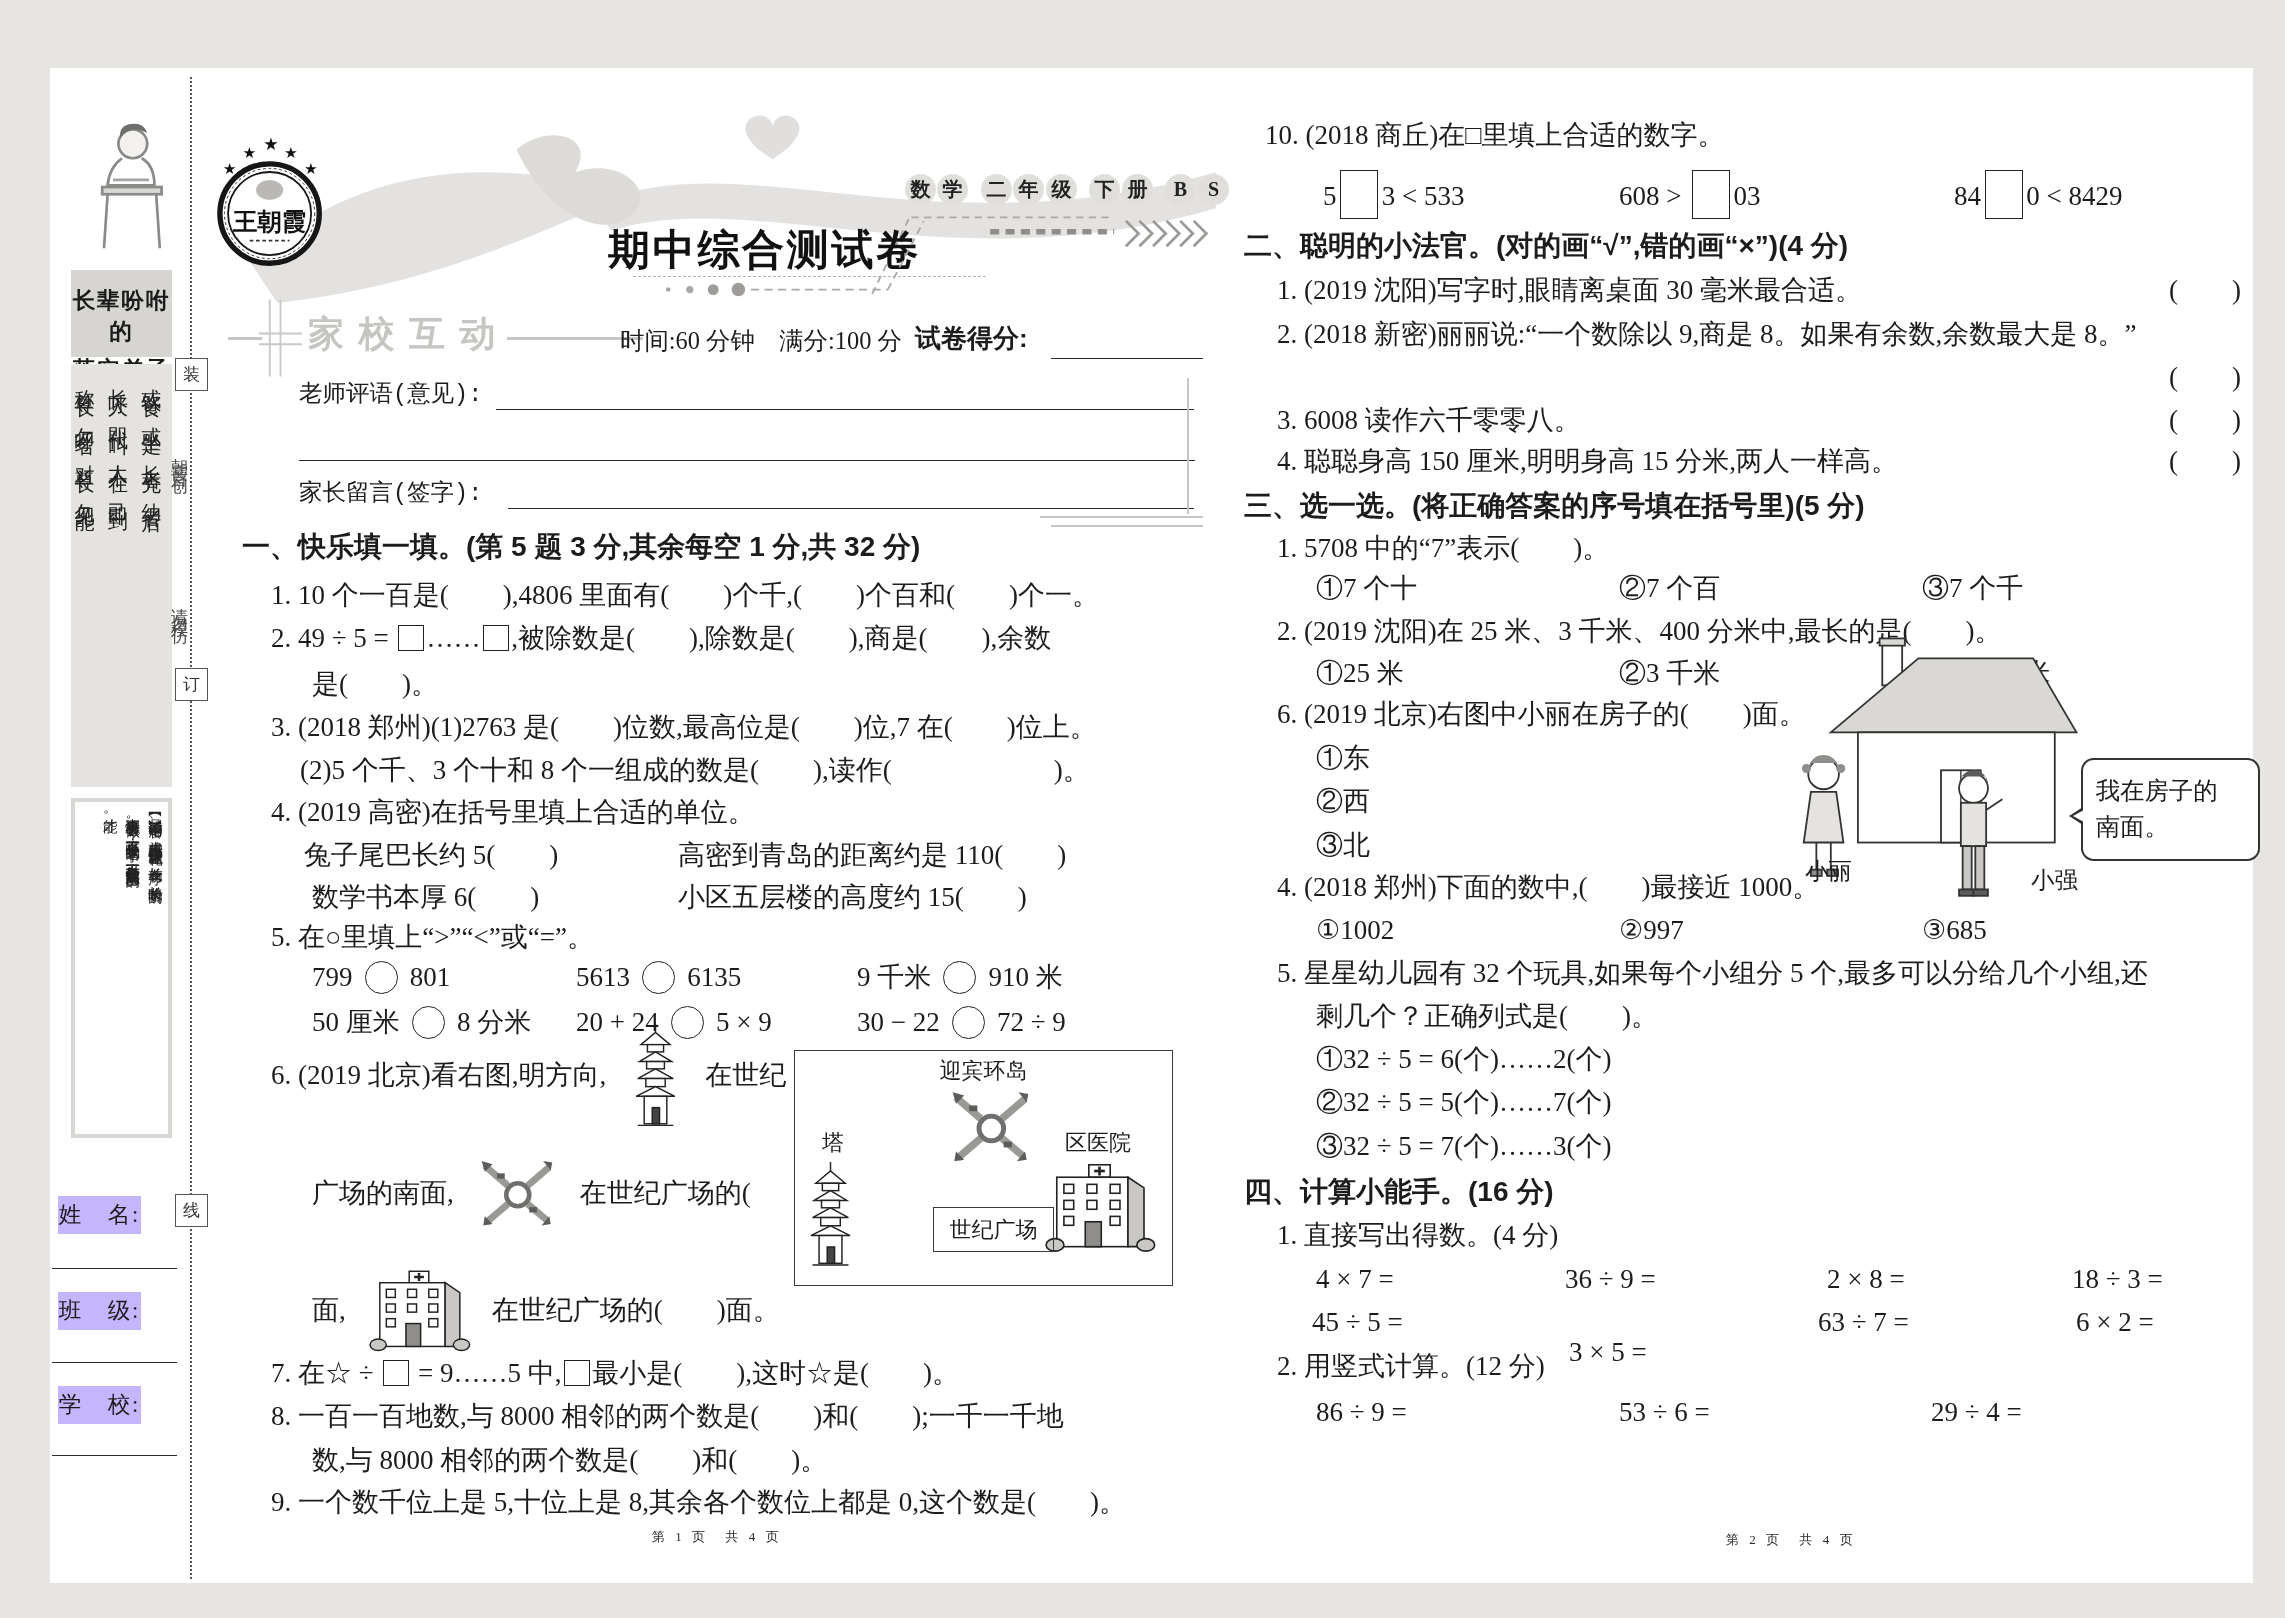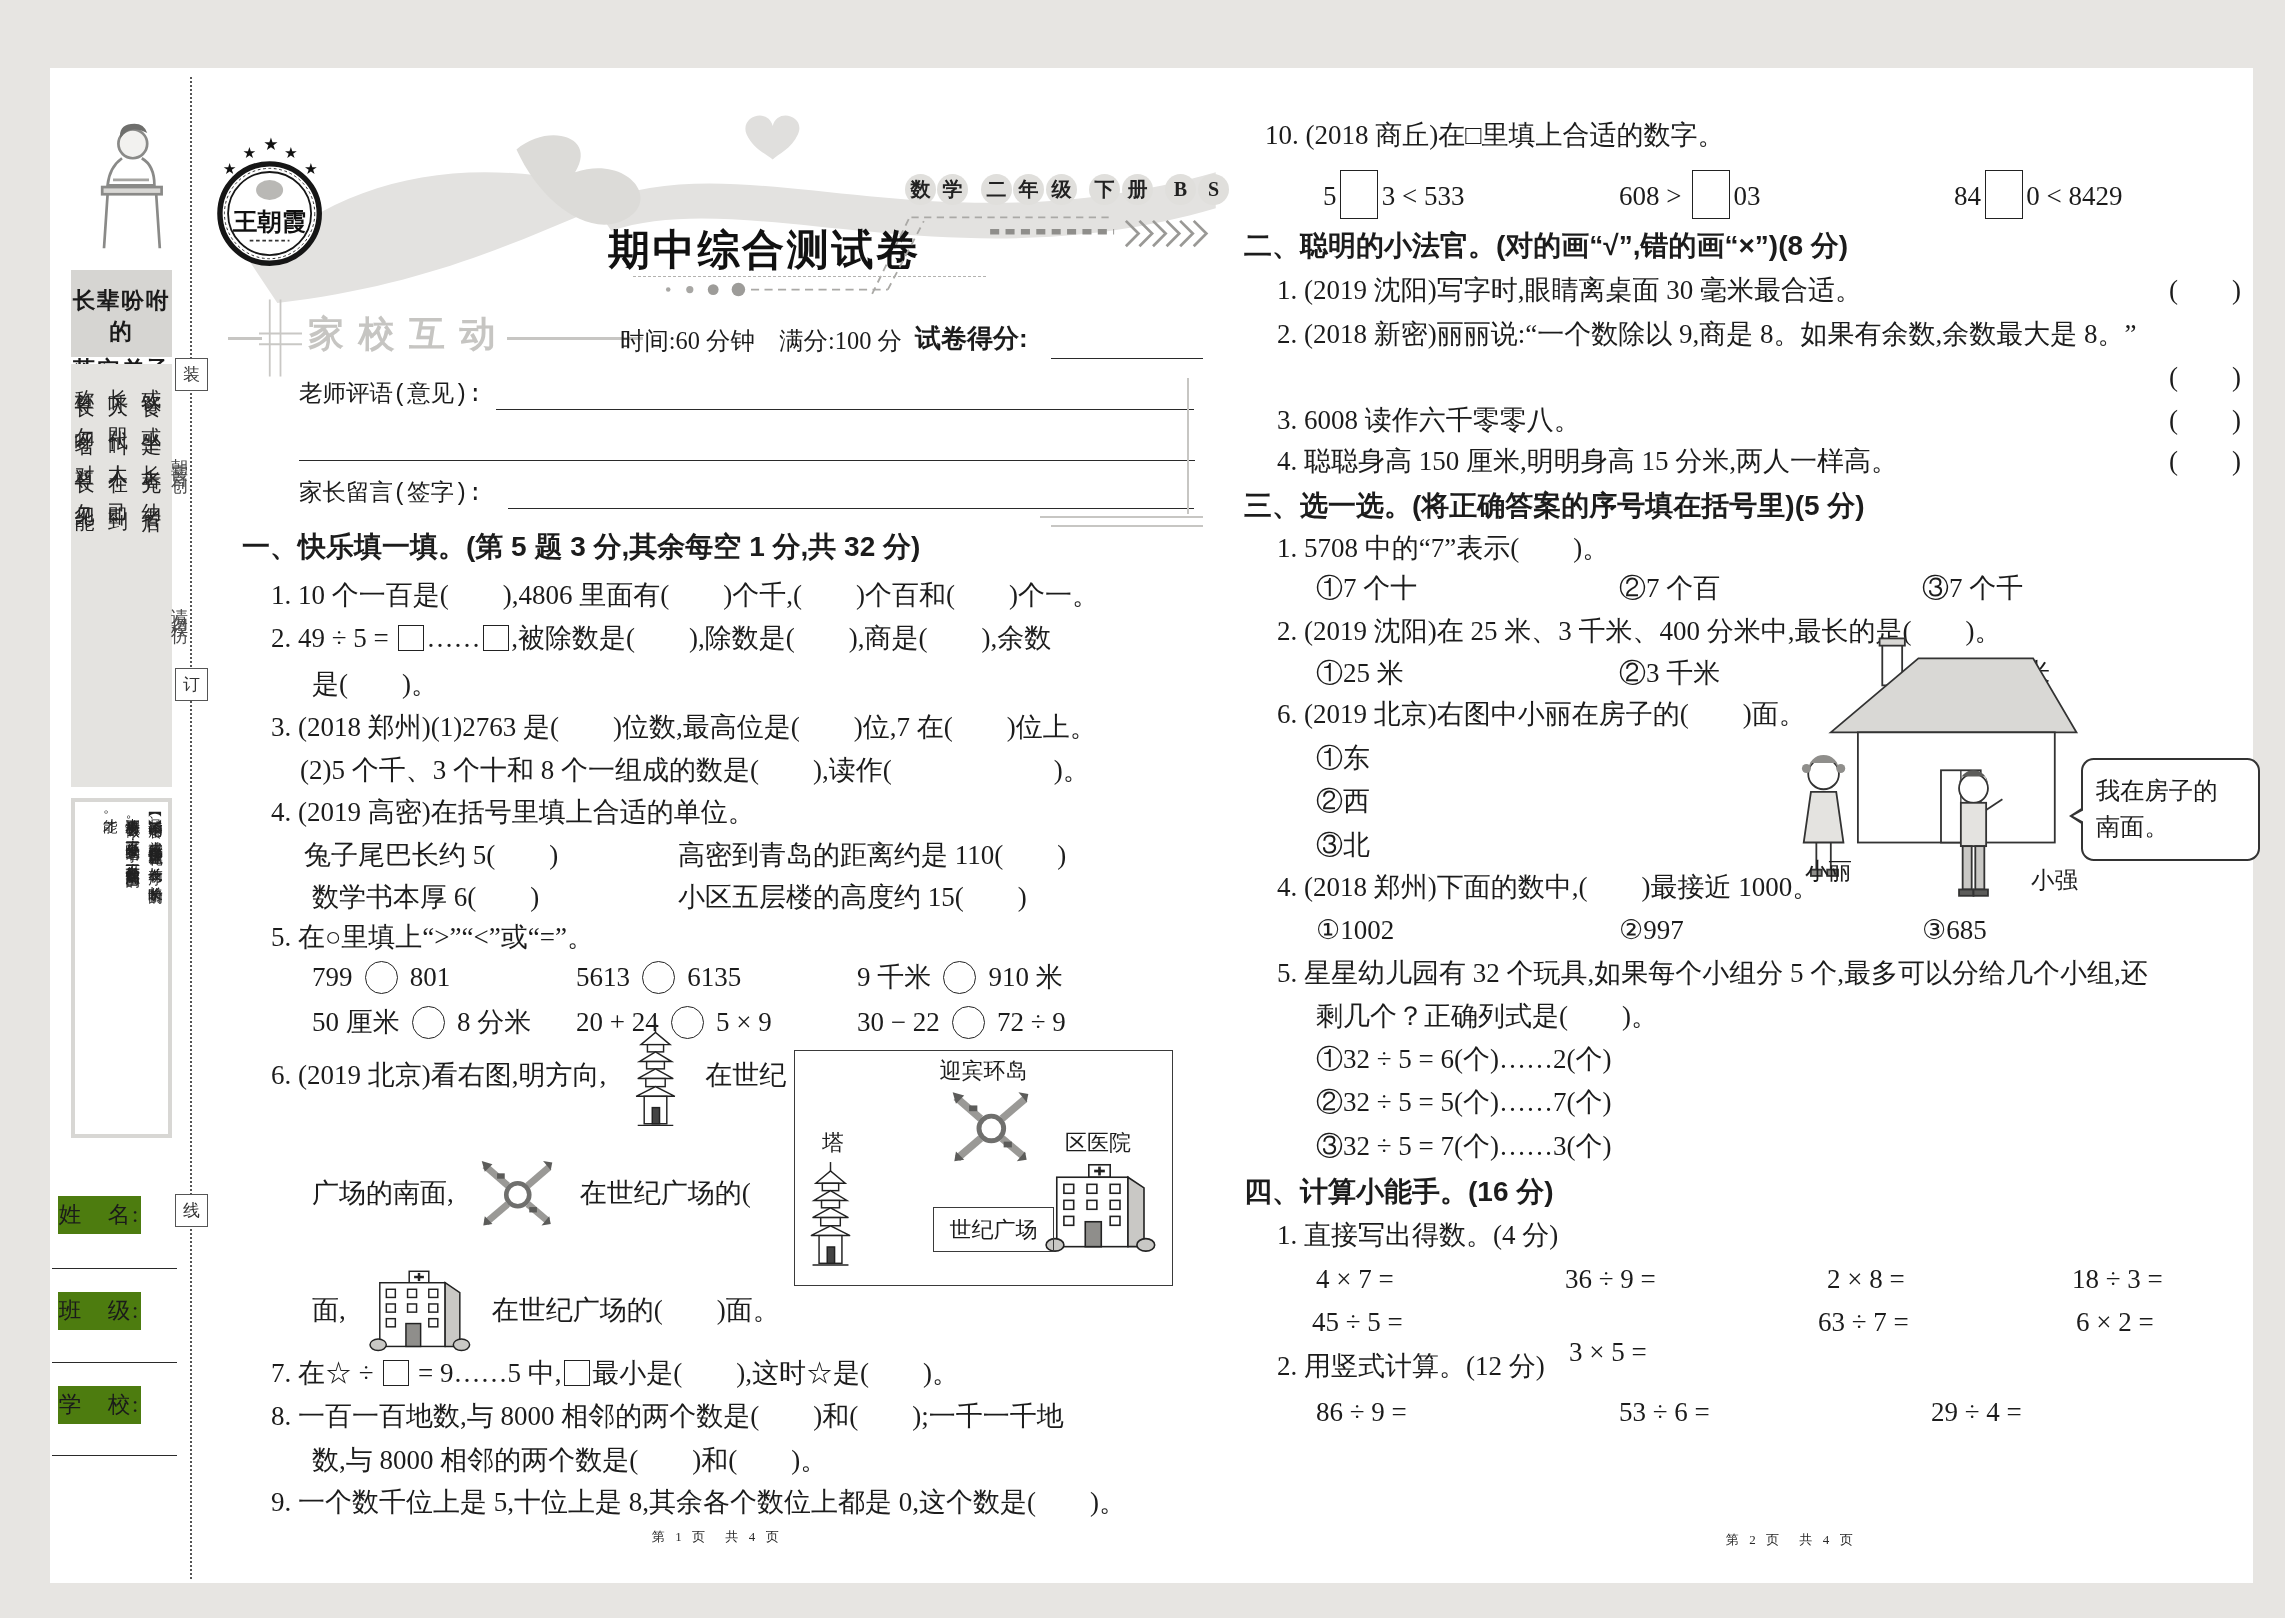--- a/index.html
+++ b/index.html
@@ -41,21 +41,21 @@
   .motto{font-weight:700;font-size:22.6px;letter-spacing:1.8px;text-align:center;
      font-family:"Liberation Serif","DejaVu Serif",serif;color:#1a1a1a;}
   .rules{font-size:20px;letter-spacing:4.5px;color:#222;}
   .rules span{display:block;margin:0 6.3px;}
   .pindu{font-size:14.5px;letter-spacing:0.9px;color:#222;}
   .pindu span{display:block;margin:0 3.6px;}
   .bindbox{position:absolute;width:31px;height:31px;border:1.4px solid #555;background:#fff;
      text-align:center;line-height:31px;font-size:17px;color:#333;z-index:3;}
   .wm{position:absolute;writing-mode:vertical-rl;text-orientation:upright;font-size:17px;
      color:#4a4a4a;letter-spacing:6.3px;}
-  .fieldlab{position:absolute;width:83px;height:38px;background:#4d7c0f;color:#1a1a1a;
+  .fieldlab{position:absolute;width:83px;height:38px;background:#c4b5fd;color:#1a1a1a;
      font-size:22.6px;line-height:38px;text-align:center;letter-spacing:1.8px;}
   .dotline{position:absolute;width:0;border-left:2.7px dotted #555;}
   
   .mapbox{position:absolute;border:1.8px solid #3a3a3a;background:#fff;}
   .maplabel{position:absolute;font-size:22px;white-space:nowrap;}
   .centerlab{position:absolute;border:1.8px solid #3a3a3a;text-align:center;font-size:22px;}
   
   .bubble{position:absolute;border:2.3px solid #333;border-radius:12.7px;background:#fff;
      font-size:24.4px;padding:12.7px 12.7px;line-height:1.5;}
   .bubble:before{content:"";position:absolute;left:-14.5px;top:47px;width:0;height:0;
@@ -338,21 +338,21 @@
 <div class="t" style="left:271px;top:1400px">8. 一百一百地数,与 8000 相邻的两个数是(　　)和(　　);一千一千地</div>
 <div class="t" style="left:312px;top:1444px">数,与 8000 相邻的两个数是(　　)和(　　)。</div>
 <div class="t" style="left:271px;top:1486px">9. 一个数千位上是 5,十位上是 8,其余各个数位上都是 0,这个数是(　　)。</div>
 <div class="t foot" style="left:554px;top:1529px;width:326px;text-align:center">第 1 页　共 4 页</div>
 
 <div class="t" style="left:1265px;top:119px">10. (2018 商丘)在□里填上合适的数字。</div>
 <div class="t" style="left:1323px;top:170px">5<span class="bigbox"></span>3 &lt; 533</div>
 <div class="t" style="left:1619px;top:170px">608 &gt; <span class="bigbox"></span>03</div>
 <div class="t" style="left:1954px;top:170px">84<span class="bigbox"></span>0 &lt; 8429</div>
 
-<div class="t sec" style="left:1244px;top:228px">二、聪明的小法官。(对的画“√”,错的画“×”)(8 分)</div>
+<div class="t sec" style="left:1244px;top:228px">二、聪明的小法官。(对的画“√”,错的画“×”)(4 分)</div>
 <div class="t" style="left:1277px;top:274px">1. (2019 沈阳)写字时,眼睛离桌面 30 毫米最合适。</div>
 <div class="t" style="left:2169px;top:274px">(　　)</div>
 <div class="t" style="left:1277px;top:318px">2. (2018 新密)丽丽说:“一个数除以 9,商是 8。如果有余数,余数最大是 8。”</div>
 <div class="t" style="left:2169px;top:361px">(　　)</div>
 <div class="t" style="left:1277px;top:404px">3. 6008 读作六千零零八。</div>
 <div class="t" style="left:2169px;top:404px">(　　)</div>
 <div class="t" style="left:1277px;top:445px">4. 聪聪身高 150 厘米,明明身高 15 分米,两人一样高。</div>
 <div class="t" style="left:2169px;top:445px">(　　)</div>
 
 <div class="t sec" style="left:1244px;top:488px">三、选一选。(将正确答案的序号填在括号里)(5 分)</div>

